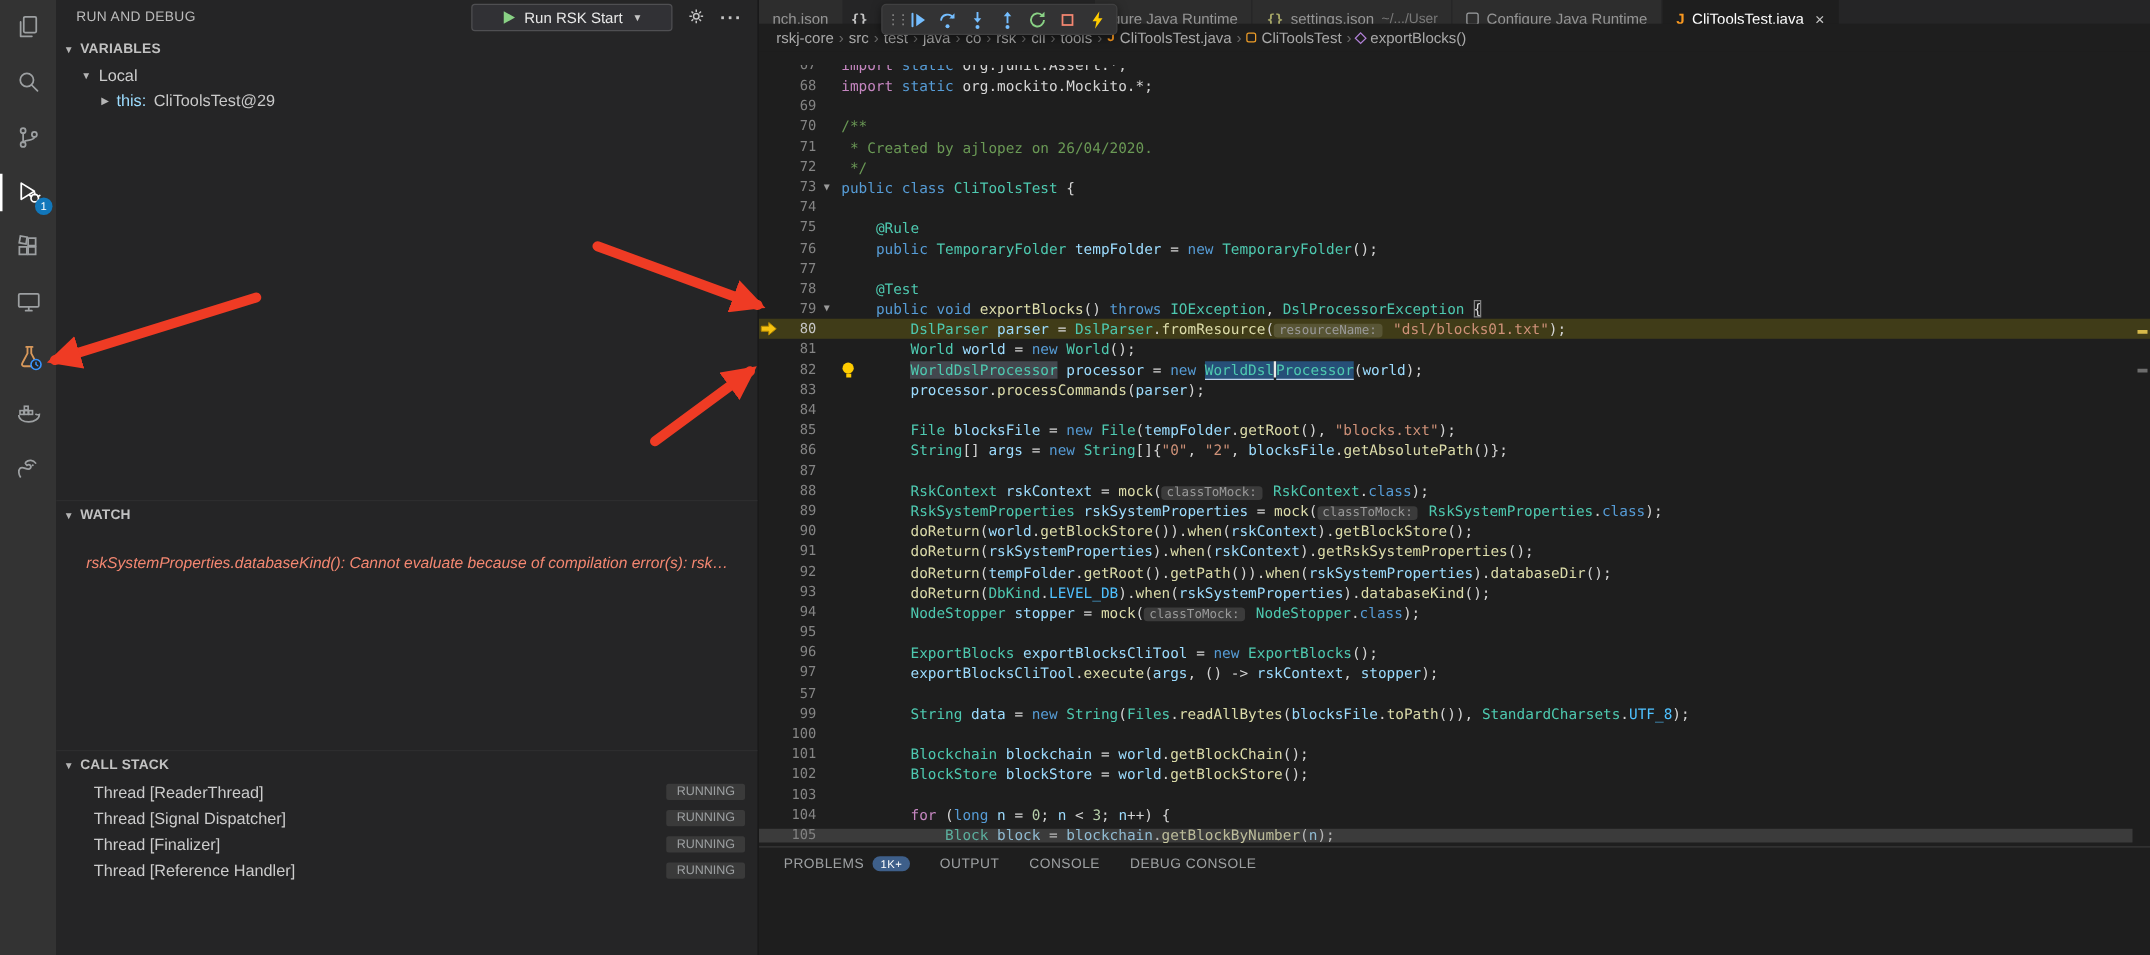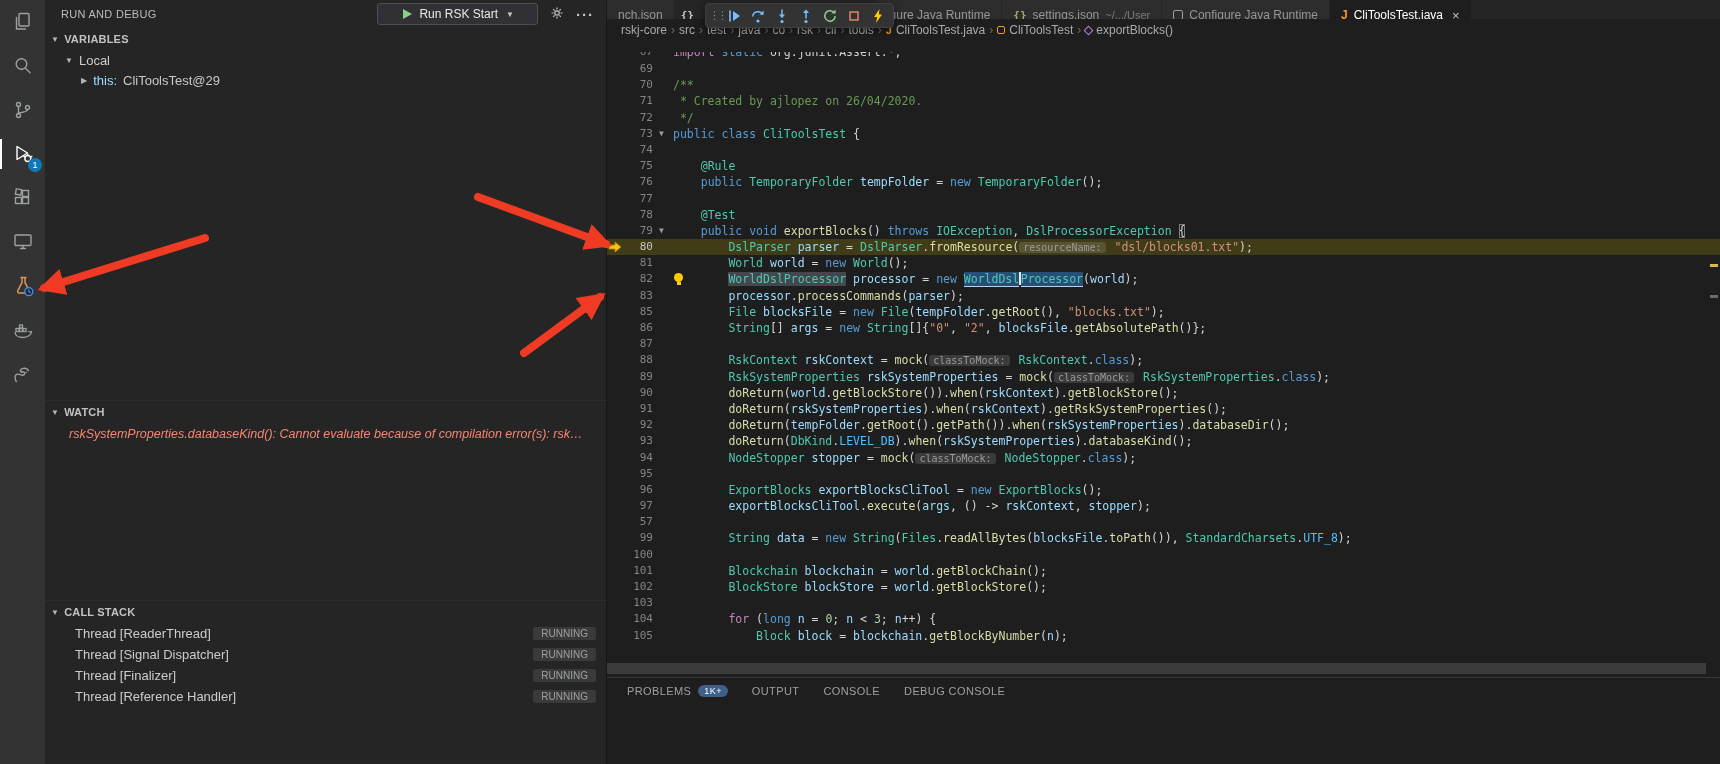--- a/index.html
+++ b/index.html
@@ -30,21 +30,21 @@
   .sec-watch{top:400px;height:200px;border-top:1px solid #2d2d2e;}
   .sec-stack{top:600px;bottom:0;border-top:1px solid #2d2d2e;}
   .sec-header{height:22px;display:flex;align-items:center;gap:5px;padding-left:6px;
               font-weight:bold;font-size:11px;color:#c2c2c2;letter-spacing:.2px;}
   .chev{font-size:8px;color:#b5b5b5;}
   .tree-row{height:20px;display:flex;align-items:center;gap:6px;font-size:13px;color:#cccccc;}
   .row-local{padding-left:20px;}
   .row-this{padding-left:36px;}
   .var-name{color:#9cdcfe;}
   .var-value{color:#c8c8c8;}
-  .watch-item{margin-top:4px;padding-left:24px;font-size:12.5px;color:#f48771;font-style:italic;
+  .watch-item{margin-top:20px;padding-left:24px;font-size:12.5px;color:#f48771;font-style:italic;
               white-space:nowrap;overflow:hidden;}
   .stack-row{height:21px;display:flex;align-items:center;padding:0 10px 0 30px;font-size:13px;color:#cccccc;}
   .stack-status{margin-left:auto;font-size:10px;color:#9da0a2;background:#3a3a3a;padding:1px 8px;border-radius:2px;}
 
   
   .main{position:absolute;left:607px;top:0;right:0;height:100%;}
   .tabbar{position:absolute;top:0;left:0;right:0;height:30px;background:#252526;display:flex;align-items:stretch;}
   .tab{display:flex;align-items:center;gap:6px;padding:0 11px;font-size:12px;color:#969696;background:#2d2d2d;
        border-right:1px solid #252526;white-space:nowrap;}
   .tab.active{background:#1e1e1e;color:#ffffff;}
@@ -367,37 +367,39 @@
         <span class="bc-sep">›</span>
         <span class="bc-item">
           <span class="bc-method"></span>
           <span>exportBlocks()</span>
         </span>
       </div>
 
     <div class="editor">
       <div>
           <div class="line partial"><span class="glyph"></span><span class="lnum">67</span><span class="lfold"></span><span class="lcode"><span class="tk-c">import </span><span class="tk-k">static</span><span class="tk-d"> org.junit.Assert.*;</span></span></div>
+          <div class="line"><span class="glyph"></span><span class="lnum">68</span><span class="lfold"></span><span class="lcode"><span class="tk-c">import </span><span class="tk-k">static</span><span class="tk-d"> org.mockito.Mockito.*;</span></span></div>
           <div class="line"><span class="glyph"></span><span class="lnum">69</span><span class="lfold"></span><span class="lcode"></span></div>
           <div class="line"><span class="glyph"></span><span class="lnum">70</span><span class="lfold"></span><span class="lcode"><span class="tk-cm">/**</span></span></div>
           <div class="line"><span class="glyph"></span><span class="lnum">71</span><span class="lfold"></span><span class="lcode"><span class="tk-cm"> * Created by ajlopez on 26/04/2020.</span></span></div>
           <div class="line"><span class="glyph"></span><span class="lnum">72</span><span class="lfold"></span><span class="lcode"><span class="tk-cm"> */</span></span></div>
           <div class="line"><span class="glyph"></span><span class="lnum">73</span><span class="lfold">▼</span><span class="lcode"><span class="tk-k">public class </span><span class="tk-t">CliToolsTest</span><span class="tk-d"> {</span></span></div>
           <div class="line"><span class="glyph"></span><span class="lnum">74</span><span class="lfold"></span><span class="lcode"></span></div>
           <div class="line"><span class="glyph"></span><span class="lnum">75</span><span class="lfold"></span><span class="lcode"><span class="tk-d">    </span><span class="tk-an">@Rule</span></span></div>
           <div class="line"><span class="glyph"></span><span class="lnum">76</span><span class="lfold"></span><span class="lcode"><span class="tk-d">    </span><span class="tk-k">public </span><span class="tk-t">TemporaryFolder</span><span class="tk-d"> </span><span class="tk-v">tempFolder</span><span class="tk-d"> = </span><span class="tk-k">new </span><span class="tk-t">TemporaryFolder</span><span class="tk-d">();</span></span></div>
           <div class="line"><span class="glyph"></span><span class="lnum">77</span><span class="lfold"></span><span class="lcode"></span></div>
           <div class="line"><span class="glyph"></span><span class="lnum">78</span><span class="lfold"></span><span class="lcode"><span class="tk-d">    </span><span class="tk-an">@Test</span></span></div>
           <div class="line"><span class="glyph"></span><span class="lnum">79</span><span class="lfold">▼</span><span class="lcode"><span class="tk-d">    </span><span class="tk-k">public void </span><span class="tk-f">exportBlocks</span><span class="tk-d">() </span><span class="tk-k">throws </span><span class="tk-t">IOException</span><span class="tk-d">, </span><span class="tk-t">DslProcessorException</span><span class="tk-d"> </span><span class="tk-bm">{</span></span></div>
           <div class="line cur"><span class="glyph"><svg width="14" height="12" viewBox="0 0 14 12">
                 <path d="M1 4h6V1l6 5-6 5V8H1z" fill="#f5c211" stroke="#b58900" stroke-width="0.8"></path>
               </svg></span><span class="lnum">80</span><span class="lfold"></span><span class="lcode"><span class="tk-d">        </span><span class="tk-t">DslParser</span><span class="tk-d"> </span><span class="tk-v">parser</span><span class="tk-d"> = </span><span class="tk-t">DslParser</span><span class="tk-d">.</span><span class="tk-f">fromResource</span><span class="tk-d">(</span><span class="tk-i">resourceName:</span><span class="tk-d"> </span><span class="tk-s">"dsl/blocks01.txt"</span><span class="tk-d">);</span></span></div>
           <div class="line"><span class="glyph"></span><span class="lnum">81</span><span class="lfold"></span><span class="lcode"><span class="tk-d">        </span><span class="tk-t">World</span><span class="tk-d"> </span><span class="tk-v">world</span><span class="tk-d"> = </span><span class="tk-k">new </span><span class="tk-t">World</span><span class="tk-d">();</span></span></div>
           <div class="line"><span class="glyph"></span><span class="lnum">82</span><span class="lfold"></span><span class="lcode"><span class="bulb"></span><span class="tk-d">        </span><span class="tk-t sel1">WorldDslProcessor</span><span class="tk-d"> </span><span class="tk-v">processor</span><span class="tk-d"> = </span><span class="tk-k">new </span><span class="tk-t sel2">WorldDsl</span><span class="tk-cur"></span><span class="tk-t sel2">Processor</span><span class="tk-d">(</span><span class="tk-v">world</span><span class="tk-d">);</span></span></div>
           <div class="line"><span class="glyph"></span><span class="lnum">83</span><span class="lfold"></span><span class="lcode"><span class="tk-d">        </span><span class="tk-v">processor</span><span class="tk-d">.</span><span class="tk-f">processCommands</span><span class="tk-d">(</span><span class="tk-v">parser</span><span class="tk-d">);</span></span></div>
+          <div class="line"><span class="glyph"></span><span class="lnum">84</span><span class="lfold"></span><span class="lcode"></span></div>
           <div class="line"><span class="glyph"></span><span class="lnum">85</span><span class="lfold"></span><span class="lcode"><span class="tk-d">        </span><span class="tk-t">File</span><span class="tk-d"> </span><span class="tk-v">blocksFile</span><span class="tk-d"> = </span><span class="tk-k">new </span><span class="tk-t">File</span><span class="tk-d">(</span><span class="tk-v">tempFolder</span><span class="tk-d">.</span><span class="tk-f">getRoot</span><span class="tk-d">(), </span><span class="tk-s">"blocks.txt"</span><span class="tk-d">);</span></span></div>
           <div class="line"><span class="glyph"></span><span class="lnum">86</span><span class="lfold"></span><span class="lcode"><span class="tk-d">        </span><span class="tk-t">String</span><span class="tk-d">[] </span><span class="tk-v">args</span><span class="tk-d"> = </span><span class="tk-k">new </span><span class="tk-t">String</span><span class="tk-d">[]{</span><span class="tk-s">"0"</span><span class="tk-d">, </span><span class="tk-s">"2"</span><span class="tk-d">, </span><span class="tk-v">blocksFile</span><span class="tk-d">.</span><span class="tk-f">getAbsolutePath</span><span class="tk-d">()};</span></span></div>
           <div class="line"><span class="glyph"></span><span class="lnum">87</span><span class="lfold"></span><span class="lcode"></span></div>
           <div class="line"><span class="glyph"></span><span class="lnum">88</span><span class="lfold"></span><span class="lcode"><span class="tk-d">        </span><span class="tk-t">RskContext</span><span class="tk-d"> </span><span class="tk-v">rskContext</span><span class="tk-d"> = </span><span class="tk-f">mock</span><span class="tk-d">(</span><span class="tk-i">classToMock:</span><span class="tk-d"> </span><span class="tk-t">RskContext</span><span class="tk-d">.</span><span class="tk-k">class</span><span class="tk-d">);</span></span></div>
           <div class="line"><span class="glyph"></span><span class="lnum">89</span><span class="lfold"></span><span class="lcode"><span class="tk-d">        </span><span class="tk-t">RskSystemProperties</span><span class="tk-d"> </span><span class="tk-v">rskSystemProperties</span><span class="tk-d"> = </span><span class="tk-f">mock</span><span class="tk-d">(</span><span class="tk-i">classToMock:</span><span class="tk-d"> </span><span class="tk-t">RskSystemProperties</span><span class="tk-d">.</span><span class="tk-k">class</span><span class="tk-d">);</span></span></div>
           <div class="line"><span class="glyph"></span><span class="lnum">90</span><span class="lfold"></span><span class="lcode"><span class="tk-d">        </span><span class="tk-f">doReturn</span><span class="tk-d">(</span><span class="tk-v">world</span><span class="tk-d">.</span><span class="tk-f">getBlockStore</span><span class="tk-d">()).</span><span class="tk-f">when</span><span class="tk-d">(</span><span class="tk-v">rskContext</span><span class="tk-d">).</span><span class="tk-f">getBlockStore</span><span class="tk-d">();</span></span></div>
           <div class="line"><span class="glyph"></span><span class="lnum">91</span><span class="lfold"></span><span class="lcode"><span class="tk-d">        </span><span class="tk-f">doReturn</span><span class="tk-d">(</span><span class="tk-v">rskSystemProperties</span><span class="tk-d">).</span><span class="tk-f">when</span><span class="tk-d">(</span><span class="tk-v">rskContext</span><span class="tk-d">).</span><span class="tk-f">getRskSystemProperties</span><span class="tk-d">();</span></span></div>
           <div class="line"><span class="glyph"></span><span class="lnum">92</span><span class="lfold"></span><span class="lcode"><span class="tk-d">        </span><span class="tk-f">doReturn</span><span class="tk-d">(</span><span class="tk-v">tempFolder</span><span class="tk-d">.</span><span class="tk-f">getRoot</span><span class="tk-d">().</span><span class="tk-f">getPath</span><span class="tk-d">()).</span><span class="tk-f">when</span><span class="tk-d">(</span><span class="tk-v">rskSystemProperties</span><span class="tk-d">).</span><span class="tk-f">databaseDir</span><span class="tk-d">();</span></span></div>
           <div class="line"><span class="glyph"></span><span class="lnum">93</span><span class="lfold"></span><span class="lcode"><span class="tk-d">        </span><span class="tk-f">doReturn</span><span class="tk-d">(</span><span class="tk-t">DbKind</span><span class="tk-d">.</span><span class="tk-co">LEVEL_DB</span><span class="tk-d">).</span><span class="tk-f">when</span><span class="tk-d">(</span><span class="tk-v">rskSystemProperties</span><span class="tk-d">).</span><span class="tk-f">databaseKind</span><span class="tk-d">();</span></span></div>
           <div class="line"><span class="glyph"></span><span class="lnum">94</span><span class="lfold"></span><span class="lcode"><span class="tk-d">        </span><span class="tk-t">NodeStopper</span><span class="tk-d"> </span><span class="tk-v">stopper</span><span class="tk-d"> = </span><span class="tk-f">mock</span><span class="tk-d">(</span><span class="tk-i">classToMock:</span><span class="tk-d"> </span><span class="tk-t">NodeStopper</span><span class="tk-d">.</span><span class="tk-k">class</span><span class="tk-d">);</span></span></div>

